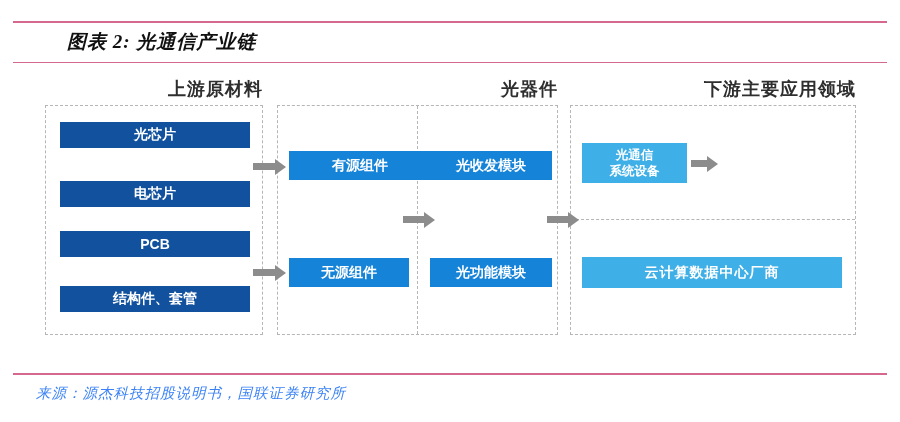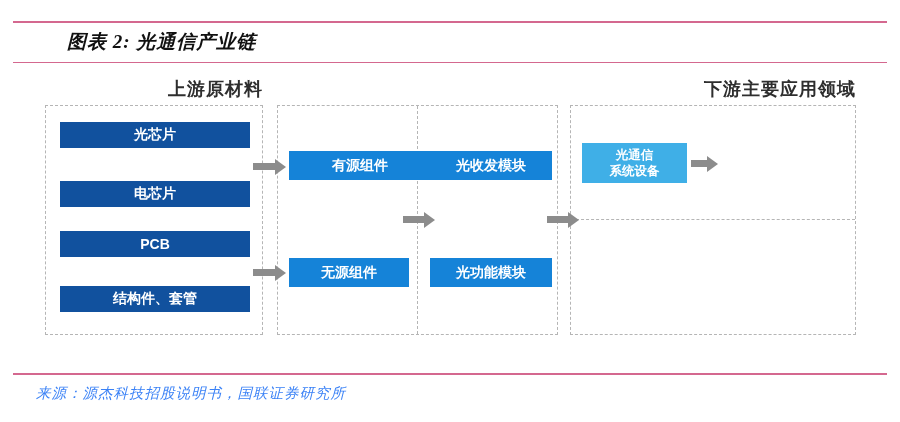--- a/index.html
+++ b/index.html
@@ -147,20 +147,21 @@
 </head>
 <body>
 
 <div class="canvas">
 
   <div class="rule rule-top"></div>
   <div class="figure-title">图表 2: 光通信产业链</div>
   <div class="rule rule-mid"></div>
 
   <div class="col-header hdr-up">上游原材料</div>
+  <div class="col-header hdr-mid">光器件</div>
   <div class="col-header hdr-down">下游主要应用领域</div>
 
   <div class="dash-box dash-up"></div>
   <div class="dash-box dash-mid"></div>
   <div class="dash-box dash-down"></div>
   <div class="mid-vdivider"></div>
   <div class="down-hdivider"></div>
 
   <div class="node navy n-optical-chip">光芯片</div>
   <div class="node navy n-pcb">PCB</div>
@@ -169,20 +170,21 @@
 
   <div class="node blue n-active">有源组件</div>
   <div class="node blue n-passive">无源组件</div>
   <div class="node blue n-transceiver">光收发模块</div>
   <div class="node blue n-function">光功能模块</div>
 
   <div class="node sky n-equipment">
     <span>光通信</span>
     <span>系统设备</span>
   </div>
+  <div class="node sky n-cloud">云计算数据中心厂商</div>
 
   <div class="arrow arrow-1"></div>
   <div class="arrow arrow-2"></div>
   <div class="arrow arrow-3"></div>
   <div class="arrow arrow-4"></div>
   <div class="arrow arrow-5"></div>
 
   <div class="rule rule-bottom"></div>
   <div class="source-line">来源：源杰科技招股说明书，国联证券研究所</div>
 

